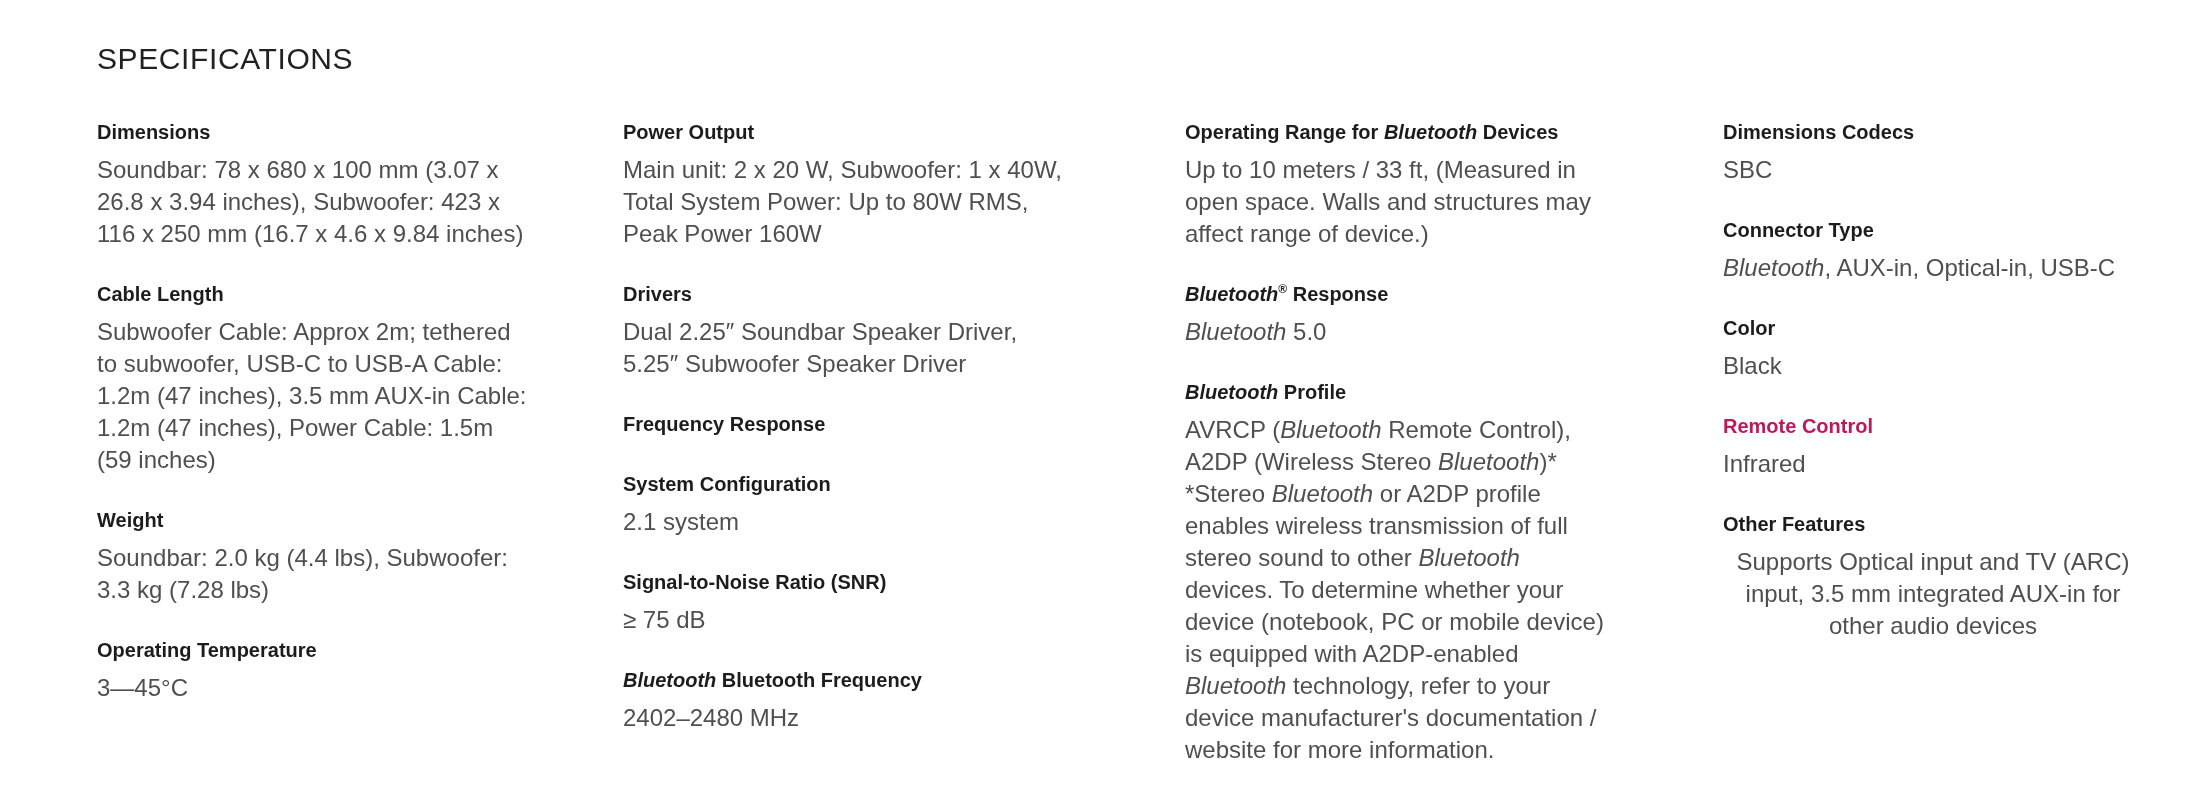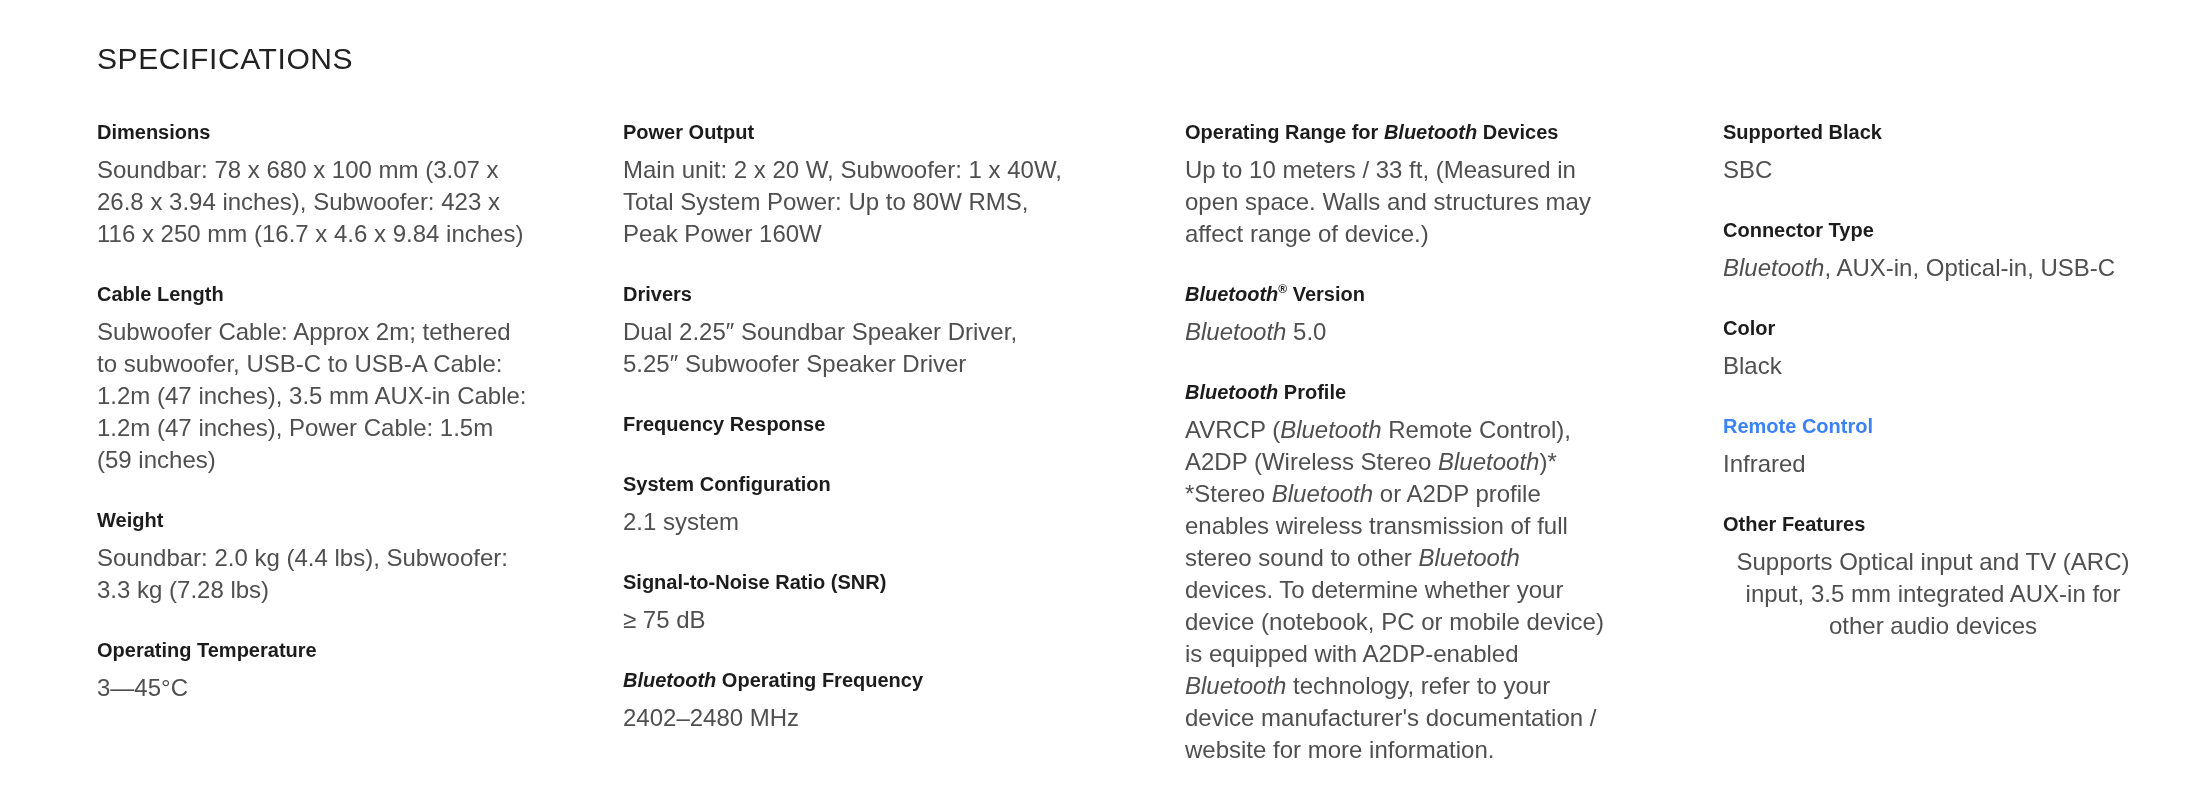--- a/index.html
+++ b/index.html
@@ -99,53 +99,53 @@
         </section>
         <section class="spec-section">
           <h3 class="spec-heading" style="color: rgb(28, 28, 28);"><span>System Configuration</span></h3>
           <p class="spec-body" style="color: rgb(79, 79, 79);"><span>2.1 system</span></p>
         </section>
         <section class="spec-section">
           <h3 class="spec-heading" style="color: rgb(28, 28, 28);"><span>Signal-to-Noise Ratio (SNR)</span></h3>
           <p class="spec-body" style="color: rgb(79, 79, 79);"><span>≥ 75 dB</span></p>
         </section>
         <section class="spec-section">
-          <h3 class="spec-heading" style="color: rgb(28, 28, 28);"><span class="seg-italic">Bluetooth</span><span> Operating Frequency</span></h3>
+          <h3 class="spec-heading" style="color: rgb(28, 28, 28);"><span class="seg-italic">Bluetooth</span><span> Bluetooth Frequency</span></h3>
           <p class="spec-body" style="color: rgb(79, 79, 79);"><span>2402–2480 MHz</span></p>
         </section>
       </div>
       <div class="spec-col">
         <section class="spec-section">
           <h3 class="spec-heading" style="color: rgb(28, 28, 28);"><span>Operating Range for </span><span class="seg-italic">Bluetooth</span><span> Devices</span></h3>
           <p class="spec-body" style="color: rgb(79, 79, 79);"><span>Up to 10 meters / 33 ft, (Measured in open space. Walls and structures may affect range of device.)</span></p>
         </section>
         <section class="spec-section">
-          <h3 class="spec-heading" style="color: rgb(28, 28, 28);"><span class="seg-italic">Bluetooth</span><sup class="seg-sup">®</sup><span> Version</span></h3>
+          <h3 class="spec-heading" style="color: rgb(28, 28, 28);"><span class="seg-italic">Bluetooth</span><sup class="seg-sup">®</sup><span> Response</span></h3>
           <p class="spec-body" style="color: rgb(79, 79, 79);"><span class="seg-italic">Bluetooth</span><span> 5.0</span></p>
         </section>
         <section class="spec-section">
           <h3 class="spec-heading" style="color: rgb(28, 28, 28);"><span class="seg-italic">Bluetooth</span><span> Profile</span></h3>
           <p class="spec-body" style="color: rgb(79, 79, 79);"><span>AVRCP (</span><span class="seg-italic">Bluetooth</span><span> Remote Control), A2DP (Wireless Stereo </span><span class="seg-italic">Bluetooth</span><span>)*</span><br><span>*Stereo </span><span class="seg-italic">Bluetooth</span><span> or A2DP profile enables wireless transmission of full stereo sound to other </span><span class="seg-italic">Bluetooth</span><span> devices. To determine whether your device (notebook, PC or mobile device) is equipped with A2DP-enabled </span><span class="seg-italic">Bluetooth</span><span> technology, refer to your device manufacturer's documentation / website for more information.</span></p>
         </section>
       </div>
       <div class="spec-col">
         <section class="spec-section">
-          <h3 class="spec-heading" style="color: rgb(28, 28, 28);"><span>Supported Black</span></h3>
+          <h3 class="spec-heading" style="color: rgb(28, 28, 28);"><span>Dimensions Codecs</span></h3>
           <p class="spec-body" style="color: rgb(79, 79, 79);"><span>SBC</span></p>
         </section>
         <section class="spec-section">
           <h3 class="spec-heading" style="color: rgb(28, 28, 28);"><span>Connector Type</span></h3>
           <p class="spec-body" style="color: rgb(79, 79, 79);"><span class="seg-italic">Bluetooth</span><span>, AUX-in, Optical-in, USB-C</span></p>
         </section>
         <section class="spec-section">
           <h3 class="spec-heading" style="color: rgb(28, 28, 28);"><span>Color</span></h3>
           <p class="spec-body" style="color: rgb(79, 79, 79);"><span>Black</span></p>
         </section>
         <section class="spec-section">
-          <h3 class="spec-heading" style="color: #3b82f6;"><span>Remote Control</span></h3>
+          <h3 class="spec-heading" style="color: #be185d;"><span>Remote Control</span></h3>
           <p class="spec-body" style="color: rgb(79, 79, 79);"><span>Infrared</span></p>
         </section>
         <section class="spec-section">
           <h3 class="spec-heading" style="color: rgb(28, 28, 28);"><span>Other Features</span></h3>
           <p class="spec-body" style="color: rgb(79, 79, 79); text-align: center;"><span>Supports Optical input and TV (ARC) input, 3.5 mm integrated AUX-in for other audio devices</span></p>
         </section>
       </div>
     </div>
 </div>
 

